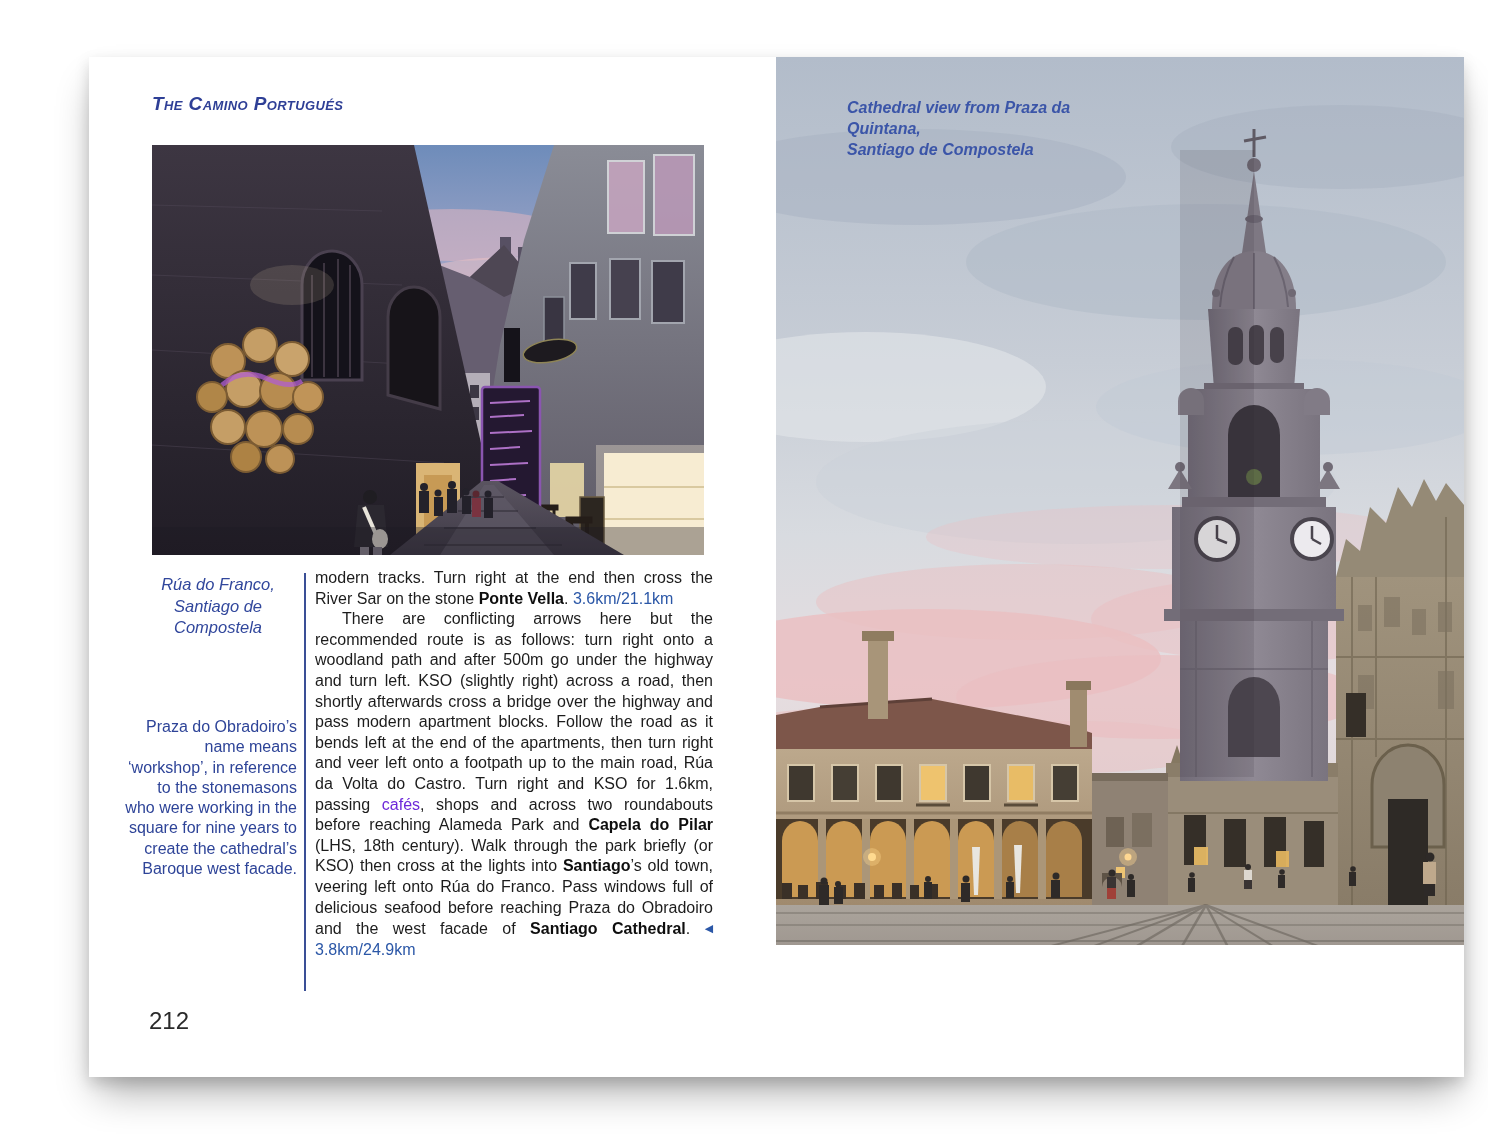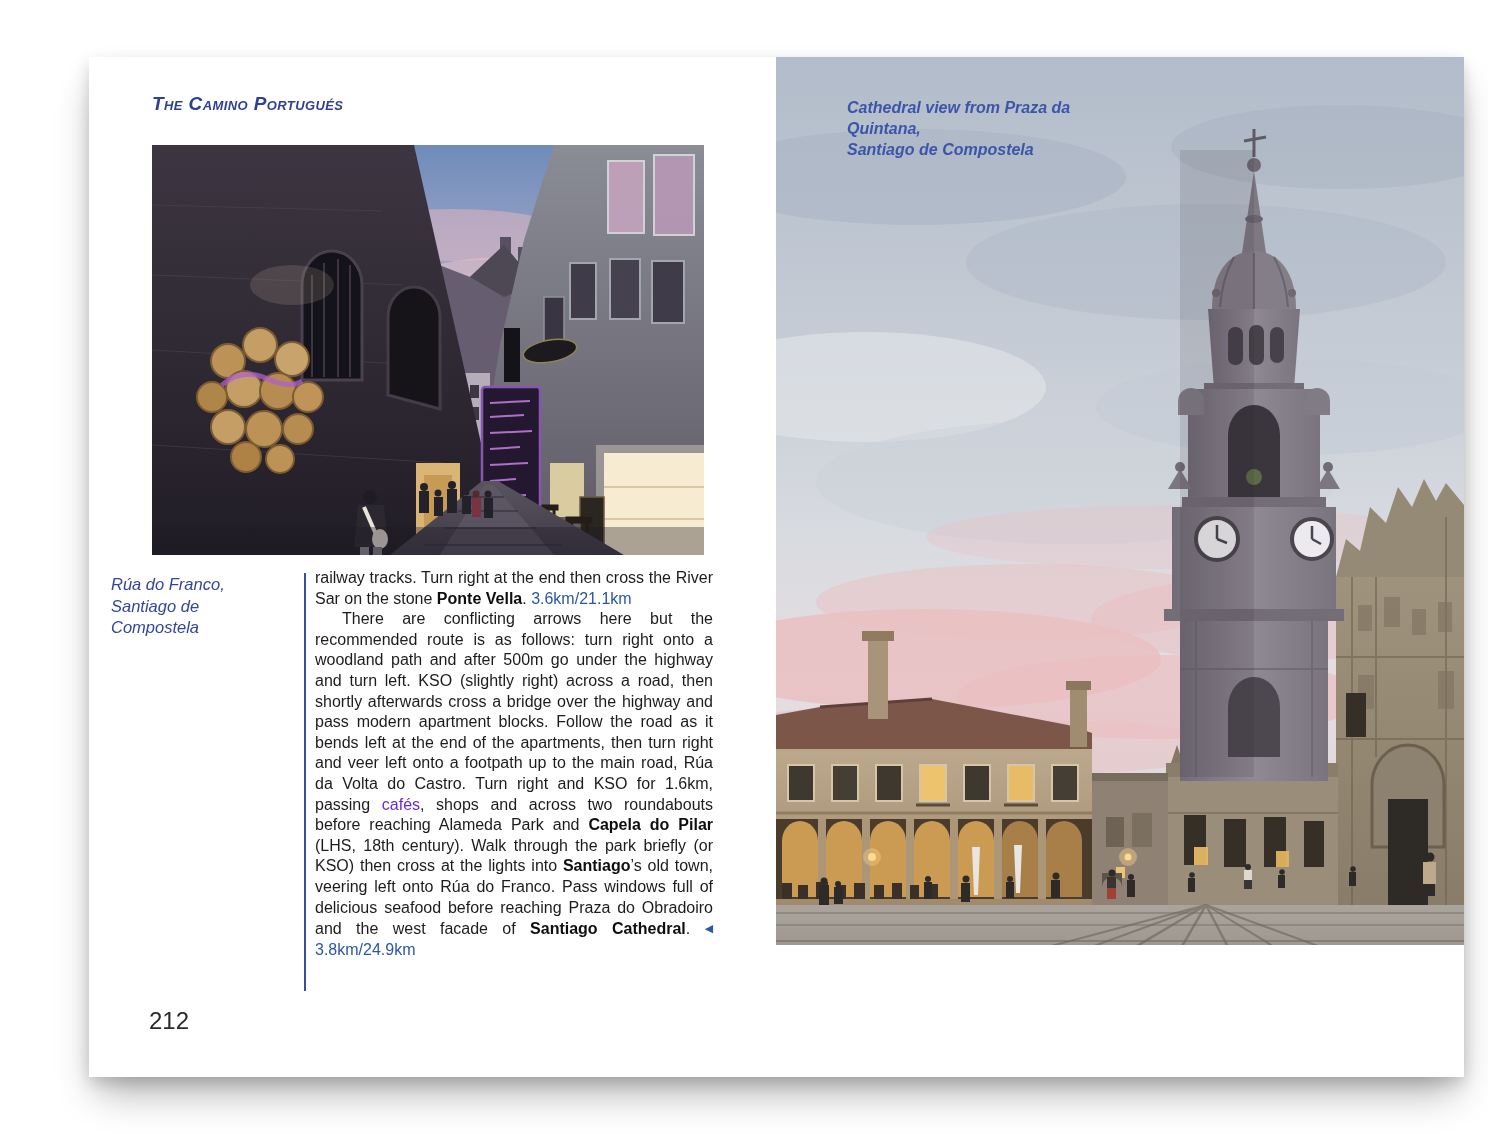--- a/index.html
+++ b/index.html
@@ -5,21 +5,21 @@
   html,body{margin:0;padding:0;background:#ffffff;}
   .canvas{position:relative;width:1488px;height:1134px;background:#ffffff;overflow:hidden;
           font-family:"Liberation Sans",sans-serif;margin-left:32px;}
   .spread{position:absolute;left:57px;top:57px;width:1375px;height:1020px;background:#fff;
           box-shadow:0 22px 38px -8px rgba(0,0,0,.33), 0 6px 14px rgba(0,0,0,.15);}
   
   .page-left{position:absolute;left:0;top:0;width:687px;height:1020px;}
   .header{position:absolute;left:63px;top:36px;margin:0;font-size:19px;font-weight:600;
           font-style:italic;font-variant:small-caps;letter-spacing:.4px;color:#2e3f96;}
   .street-photo{position:absolute;left:63px;top:88px;width:552px;height:410px;margin:0;overflow:hidden;}
-  .photo-caption{position:absolute;left:22px;top:517px;width:174px;text-align:left;
+  .photo-caption{position:absolute;left:42px;top:517px;width:174px;text-align:center;
           font-style:italic;color:#31479c;font-size:16.5px;line-height:21.5px;}
   .col-rule{position:absolute;left:215px;top:516px;width:2px;height:418px;background:#3a4f96;}
   .side-note{position:absolute;left:36px;top:660px;width:172px;text-align:right;color:#2e4498;
           font-size:16px;line-height:20.3px;}
   .body-col{position:absolute;left:226px;top:511px;width:398px;color:#1c1c1c;font-size:16px;
           line-height:20.6px;text-align:justify;hyphens:auto;-webkit-hyphens:auto;}
   .body-col p{margin:0;}
   .body-col p.indent{text-indent:27px;}
   .b{font-weight:700;color:#0e0e0e;}
   .km{color:#2b57a7;font-weight:400;}
@@ -206,23 +206,24 @@
             </g>
             <circle cx="324" cy="349" r="3.5" fill="#5a2730"></circle>
               <rect x="320" y="353" width="9" height="19" fill="#7a3340"></rect>
           </g>
           <rect x="0" y="382" width="552" height="28" fill="#1c1922" opacity=".35"></rect>
         </svg>
       </figure>
 
       <div class="photo-caption">Rúa do Franco,<br>Santiago de<br>Compostela</div>
       <div class="col-rule"></div>
+      <aside class="side-note">Praza do Obradoiro’s name means ‘workshop’, in reference to the stonemasons who were working in the square for nine years to create the cathedral’s Baroque west facade.</aside>
 
       <div class="body-col">
-        <p><span>railway tracks. Turn right at the end then cross the River Sar on the stone </span><span class="b">Ponte Vella</span><span>. </span><span class="km">3.6km/21.1km</span></p>
+        <p><span>modern tracks. Turn right at the end then cross the River Sar on the stone </span><span class="b">Ponte Vella</span><span>. </span><span class="km">3.6km/21.1km</span></p>
         <p class="indent"><span>There are conflicting arrows here but the recommended route is as follows: turn right onto a woodland path and after 500m go under the highway and turn left. KSO (slightly right) across a road, then shortly afterwards cross a bridge over the highway and pass modern apartment blocks. Follow the road as it bends left at the end of the apartments, then turn right and veer left onto a footpath up to the main road, Rúa da Volta do Castro. Turn right and KSO for 1.6km, passing </span><span class="cafe">cafés</span><span>, shops and across two roundabouts before reaching Alameda Park and </span><span class="b">Capela do Pilar</span><span> (LHS, 18th century). Walk through the park briefly (or KSO) then cross at the lights into </span><span class="b">Santiago</span><span>’s old town, veering left onto Rúa do Franco. Pass windows full of delicious seafood before reaching Praza do Obradoiro and the west facade of </span><span class="b">Santiago Cathedral</span><span>. </span><span class="km tri">◀ </span><span class="km">3.8km/24.9km</span></p>
       </div>
 
       <div class="page-number">212</div>
     </section>
 
     <section class="page-right">
       <figure class="cathedral-photo">
         <svg width="688" height="1020" viewBox="0 0 688 1020">
           <defs>

